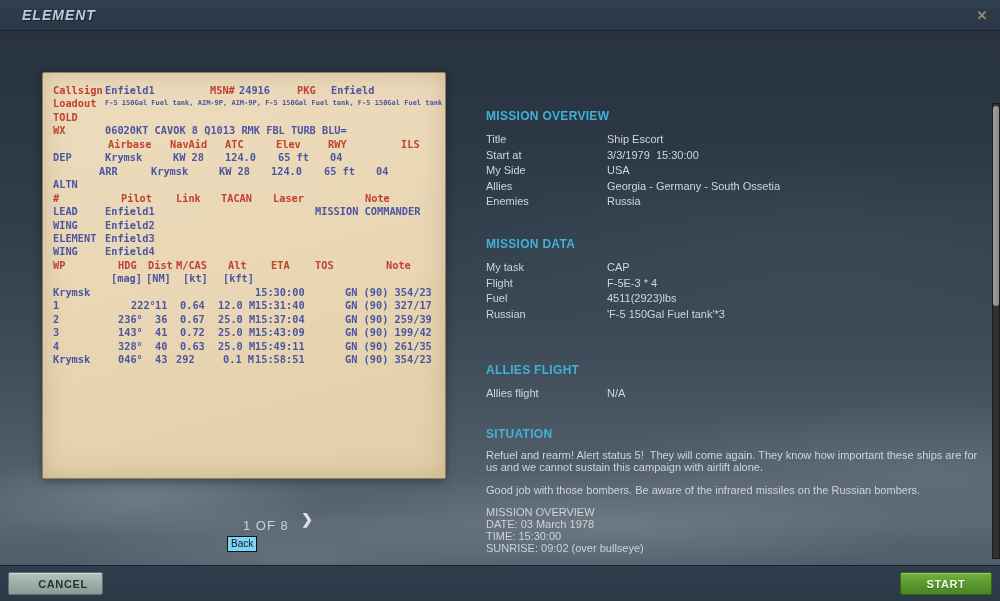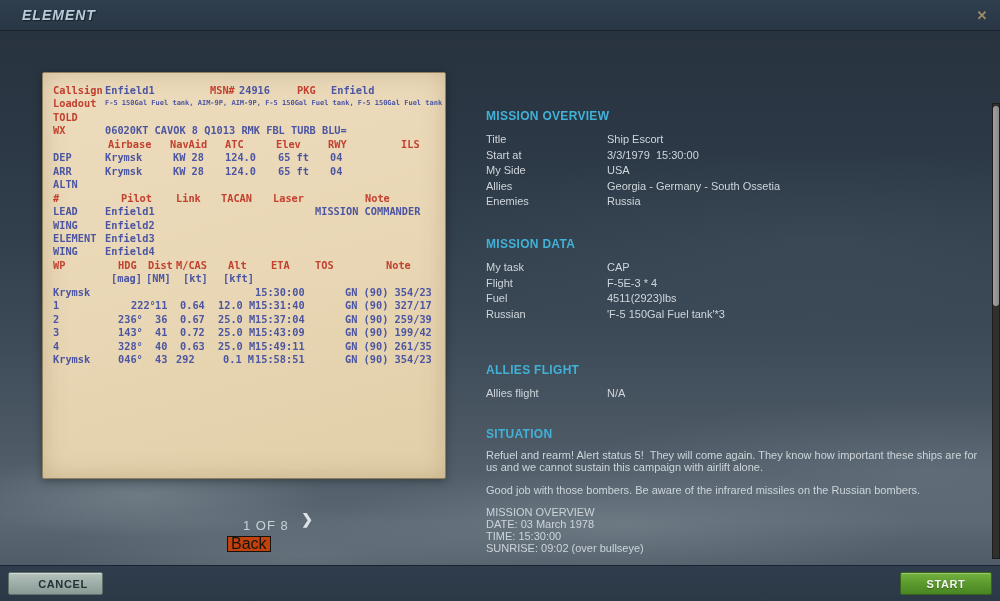--- a/index.html
+++ b/index.html
@@ -57,22 +57,22 @@
   .page-indicator {
     position:absolute; left:243px; top:518px;
     font-size:13px; letter-spacing:1px; color:#c8d1d8;
   }
   .next-page {
     position:absolute; left:299px; top:511px; width:16px; height:18px;
     font-size:14px; font-weight:bold; color:#dde4e9; cursor:pointer; text-align:center;
   }
   .back-tooltip {
     position:absolute; left:227px; top:536px;
-    background:#c2410c; border:1px solid #14140e; color:#15150f;
-    font-size:16px; line-height:14px; padding:0 3px; white-space:nowrap;
+    background:#7dd3fc; border:1px solid #14140e; color:#15150f;
+    font-size:10px; line-height:14px; padding:0 3px; white-space:nowrap;
   }
 
   
   #panel { position:absolute; left:486px; top:0; width:492px; height:601px; }
   .panel-section { position:absolute; left:0; width:492px; }
   .panel-heading {
     font-size:12px; font-weight:bold; letter-spacing:.3px;
     color:#41b1d6; line-height:13px; margin-bottom:9px;
   }
   .kv-row { line-height:15.5px; font-size:11px; color:#cfd6dc; }
@@ -163,21 +163,21 @@
         <span class="kb-red" style="left: 358px;">ILS</span>
       </div>
       <div class="kb-row" style="top: 78.25px;">
         <span class="kb-blue" style="left: 10px;">DEP</span>
         <span class="kb-blue" style="left: 62px;">Krymsk</span>
         <span class="kb-blue" style="left: 130px;">KW 28</span>
         <span class="kb-blue" style="left: 182px;">124.0</span>
         <span class="kb-blue" style="left: 235px;">65 ft</span>
         <span class="kb-blue" style="left: 287px;">04</span>
       </div>
-      <div class="kb-row" style="top: 91.7px;">
+      <div class="kb-row" style="top: 91.7px; margin-left: 46px;">
         <span class="kb-blue" style="left: 10px;">ARR</span>
         <span class="kb-blue" style="left: 62px;">Krymsk</span>
         <span class="kb-blue" style="left: 130px;">KW 28</span>
         <span class="kb-blue" style="left: 182px;">124.0</span>
         <span class="kb-blue" style="left: 235px;">65 ft</span>
         <span class="kb-blue" style="left: 287px;">04</span>
       </div>
       <div class="kb-row" style="top: 105.15px;">
         <span class="kb-blue" style="left: 10px;">ALTN</span>
       </div>

